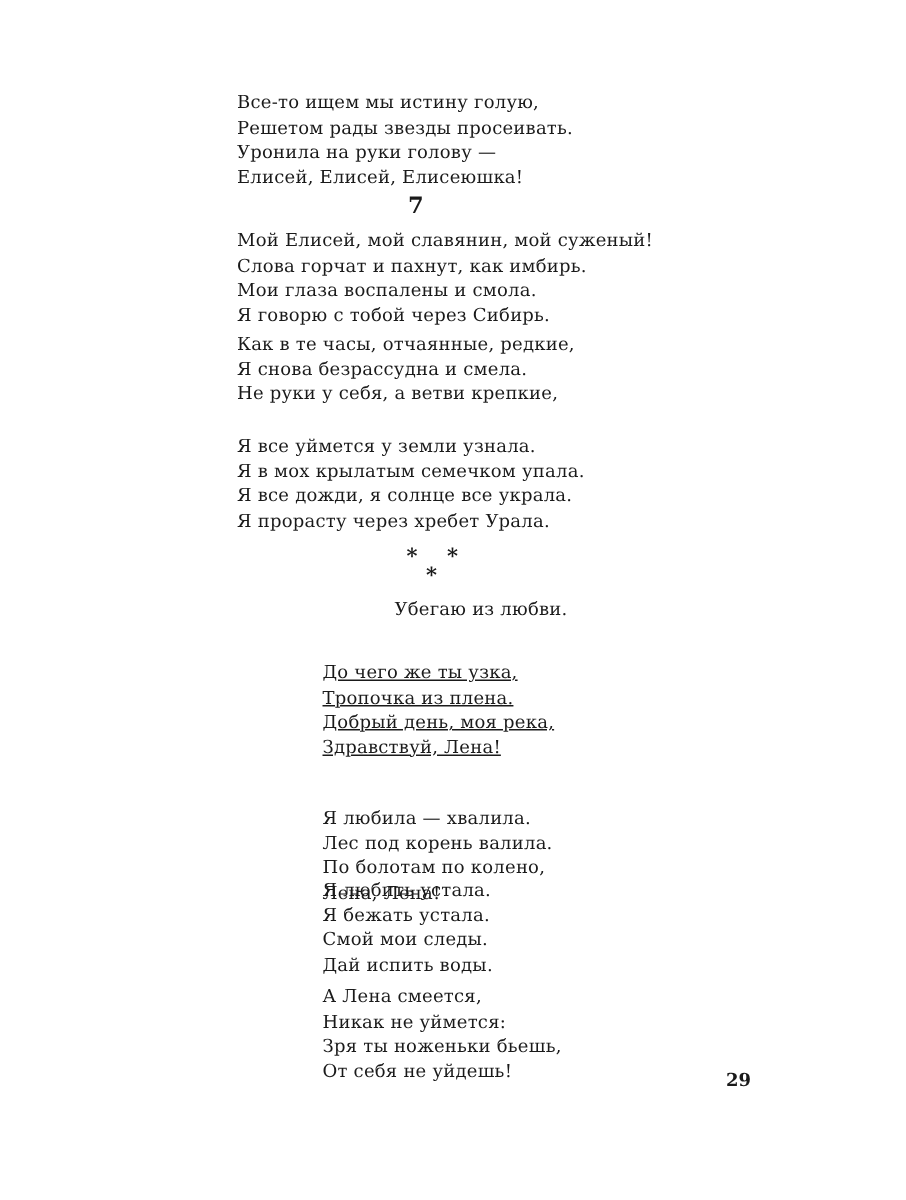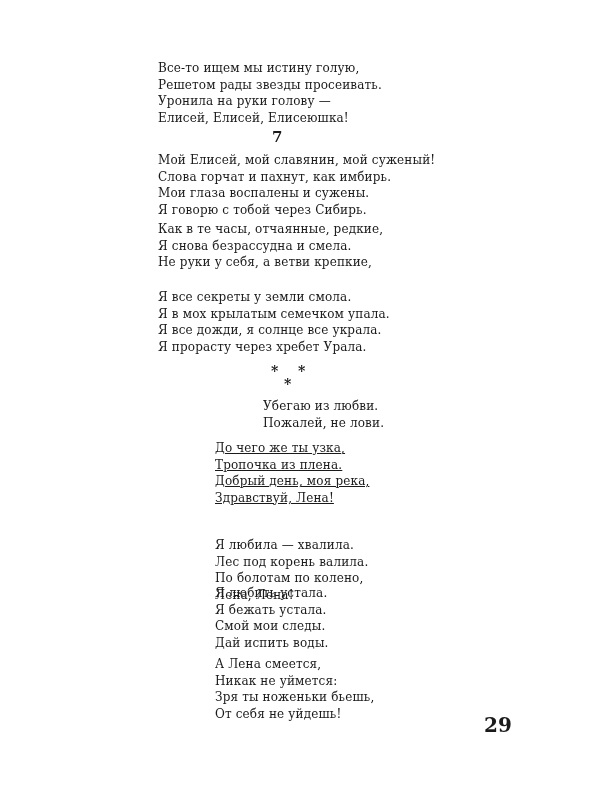--- a/index.html
+++ b/index.html
@@ -3,63 +3,62 @@
 <meta charset="utf-8">
 <style>
   html, body { margin: 0; padding: 0; background: #ffffff; }
   body { width: 604px; height: 800px; position: relative; overflow: hidden;
          font-family: "DejaVu Serif", "Liberation Serif", serif; color: #1a1a1a; }
   .stanza { position: absolute; font-size: 12px; line-height: 16.5px; white-space: nowrap; letter-spacing: 0.15px; }
   .stanza .line { display: block; }
   .section-num { position: absolute; left: 272px; top: 128px; font-size: 15px; font-weight: bold; }
   .asterism { position: absolute; left: 266px; top: 360px; width: 50px; height: 30px; }
   .asterism span { position: absolute; font-size: 14px; font-weight: bold; line-height: 14px; }
-  .page-num { position: absolute; left: 484px; top: 713px; font-size: 20px; font-weight: bold; }
+  .page-num { position: absolute; left: 484px; top: 713px; font-size: 12px; font-weight: bold; }
 </style>
 </head>
 <body>
 
 <div class="stanza" style="left:158px; top:60px;">
   <span class="line">Все-то ищем мы истину голую,</span>
   <span class="line">Решетом рады звезды просеивать.</span>
   <span class="line">Уронила на руки голову —</span>
   <span class="line">Елисей, Елисей, Елисеюшка!</span>
 </div>
 
 <div class="section-num">7</div>
 
 <div class="stanza" style="left:158px; top:152px;">
   <span class="line">Мой Елисей, мой славянин, мой суженый!</span>
   <span class="line">Слова горчат и пахнут, как имбирь.</span>
-  <span class="line">Мои глаза воспалены и сужены.</span>
+  <span class="line">Мои глаза воспалены и смола.</span>
   <span class="line">Я  говорю с тобой через Сибирь.</span>
 </div>
 
 <div class="stanza" style="left:158px; top:221px;">
   <span class="line">Как в те часы, отчаянные, редкие,</span>
   <span class="line">Я снова безрассудна и смела.</span>
   <span class="line">Не руки у себя, а ветви крепкие,</span>
 </div>
 
 <div class="stanza" style="left:158px; top:289px;">
-  <span class="line">Я все секреты у земли смола.</span>
+  <span class="line">Я все уймется у земли узнала.</span>
   <span class="line">Я в мох крылатым семечком упала.</span>
   <span class="line">Я все дожди, я солнце все украла.</span>
   <span class="line">Я прорасту через хребет Урала.</span>
 </div>
 
 <div class="asterism">
   <span style="left:5px; top:4px;">*</span>
   <span style="left:32px; top:4px;">*</span>
   <span style="left:18px; top:17px;">*</span>
 </div>
 
 <div class="stanza" style="left:215px; top:398px;margin-left:48px;">
   <span class="line">Убегаю из любви.</span>
-  <span class="line">Пожалей, не лови.</span>
 </div>
 
 <div class="stanza" style="left:215px; top:440px;text-decoration:underline;">
   <span class="line">До чего же ты узка,</span>
   <span class="line">Тропочка из плена.</span>
   <span class="line">Добрый день, моя река,</span>
   <span class="line">Здравствуй, Лена!</span>
 </div>
 
 <div class="stanza" style="left:215px; top:513px;margin-top:24px;">

